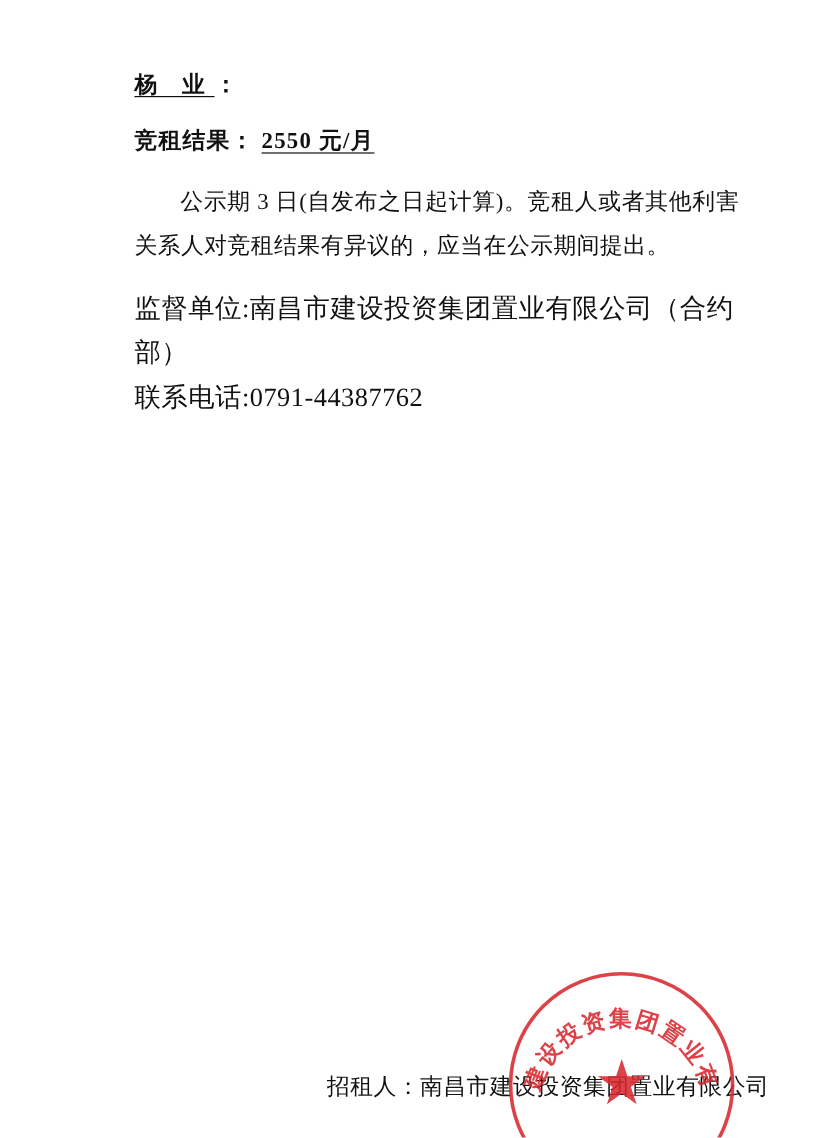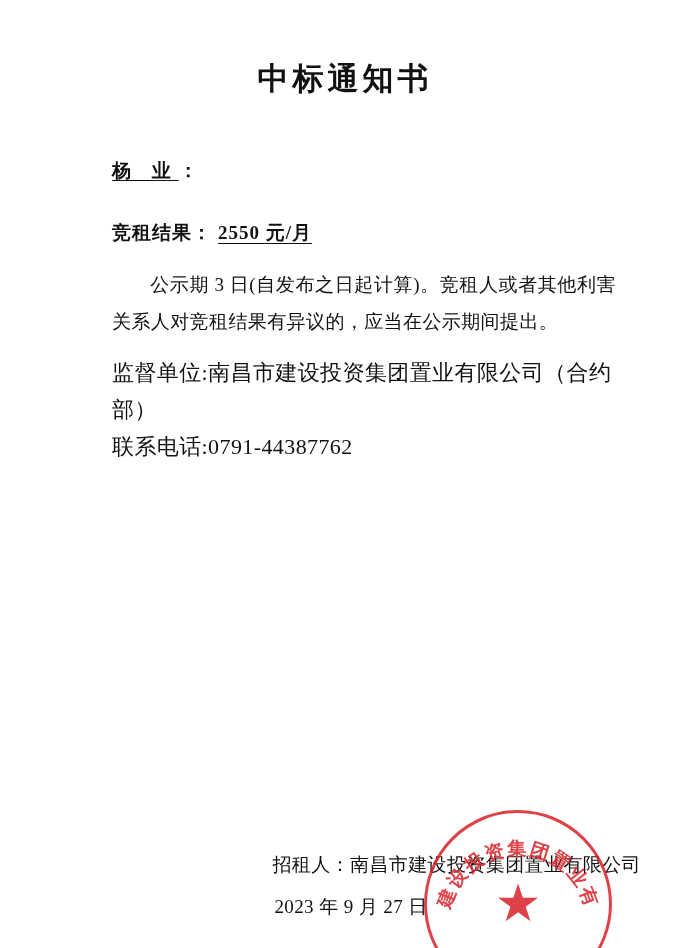--- a/index.html
+++ b/index.html
@@ -59,21 +59,21 @@
   .indent {
     display: inline-block;
     width: 38px;
   }
   .u-bold {
     font-weight: bold;
     text-decoration: underline;
     text-underline-offset: 3px;
   }
   .result-row {
-    margin-top: 36px;
+    margin-top: 20px;
     padding-left: 52px;
     font-size: 19px;
     letter-spacing: 1px;
   }
   .result-label {
     font-weight: bold;
   }
   .result-value {
     font-weight: bold;
     text-decoration: underline;
@@ -143,41 +143,39 @@
     fill: #d8282f;
     font-family: "Liberation Serif", "DejaVu Serif", serif;
     font-weight: bold;
   }
 </style>
 </head>
 <body>
 
 <div class="page">
 
-  <div class="doc-title">中标通知书</div>
 
   <div class="salutation">
     <span class="name">杨 业</span><span class="colon">：</span>
   </div>
 
 
   <div class="result-row">
     <span class="result-label">竞租结果：</span><span class="result-value">2550 元/月</span>
   </div>
 
   <div class="body-para para2">
     <span class="indent"></span><span>公示期 3 日(自发布之日起计算)。竞租人或者其他利害关系人对竞租结果有异议的，应当在公示期间提出。</span>
   </div>
 
   <div class="info-line first">监督单位:南昌市建设投资集团置业有限公司（合约部）</div>
   <div class="info-line">联系电话:0791-44387762</div>
 
   <div class="sign-block">
     <div>招租人：南昌市建设投资集团置业有限公司</div>
-    <div class="sign-date">2023 年 9 月 27 日</div>
   </div>
 
   <div class="seal">
     <div class="seal-inner">
       <svg class="seal-arc" viewBox="0 0 182 182">
         <defs>
           <path id="arcpath" d="M 22,100 A 70,70 0 0 1 160,100"></path>
         </defs>
         <text font-size="19" letter-spacing="2">
           <textPath href="#arcpath" startOffset="50%" text-anchor="middle">南昌市建设投资集团置业有限公司</textPath>

